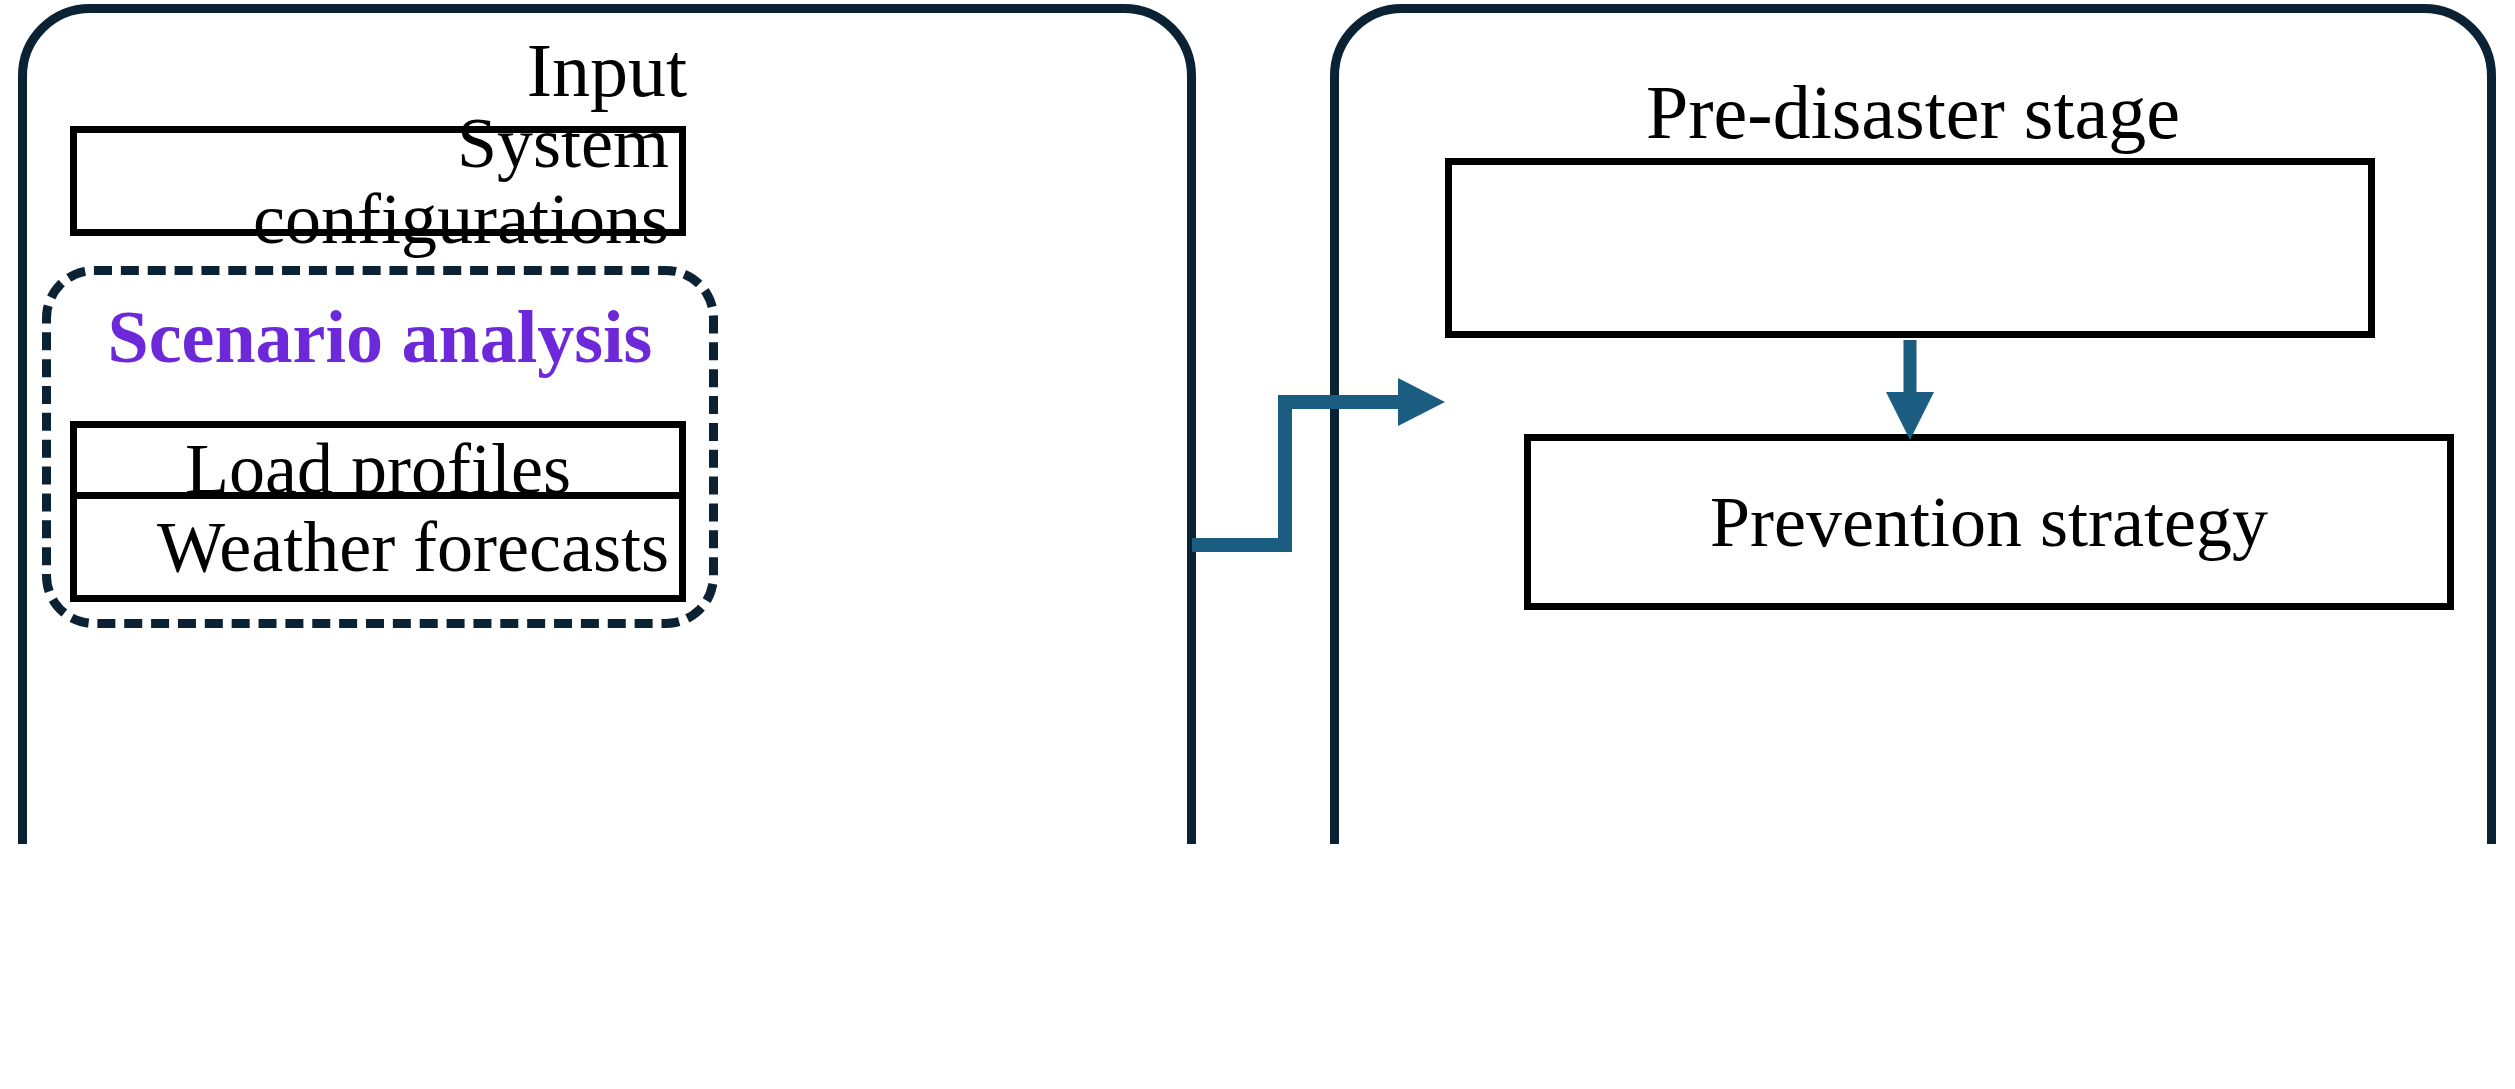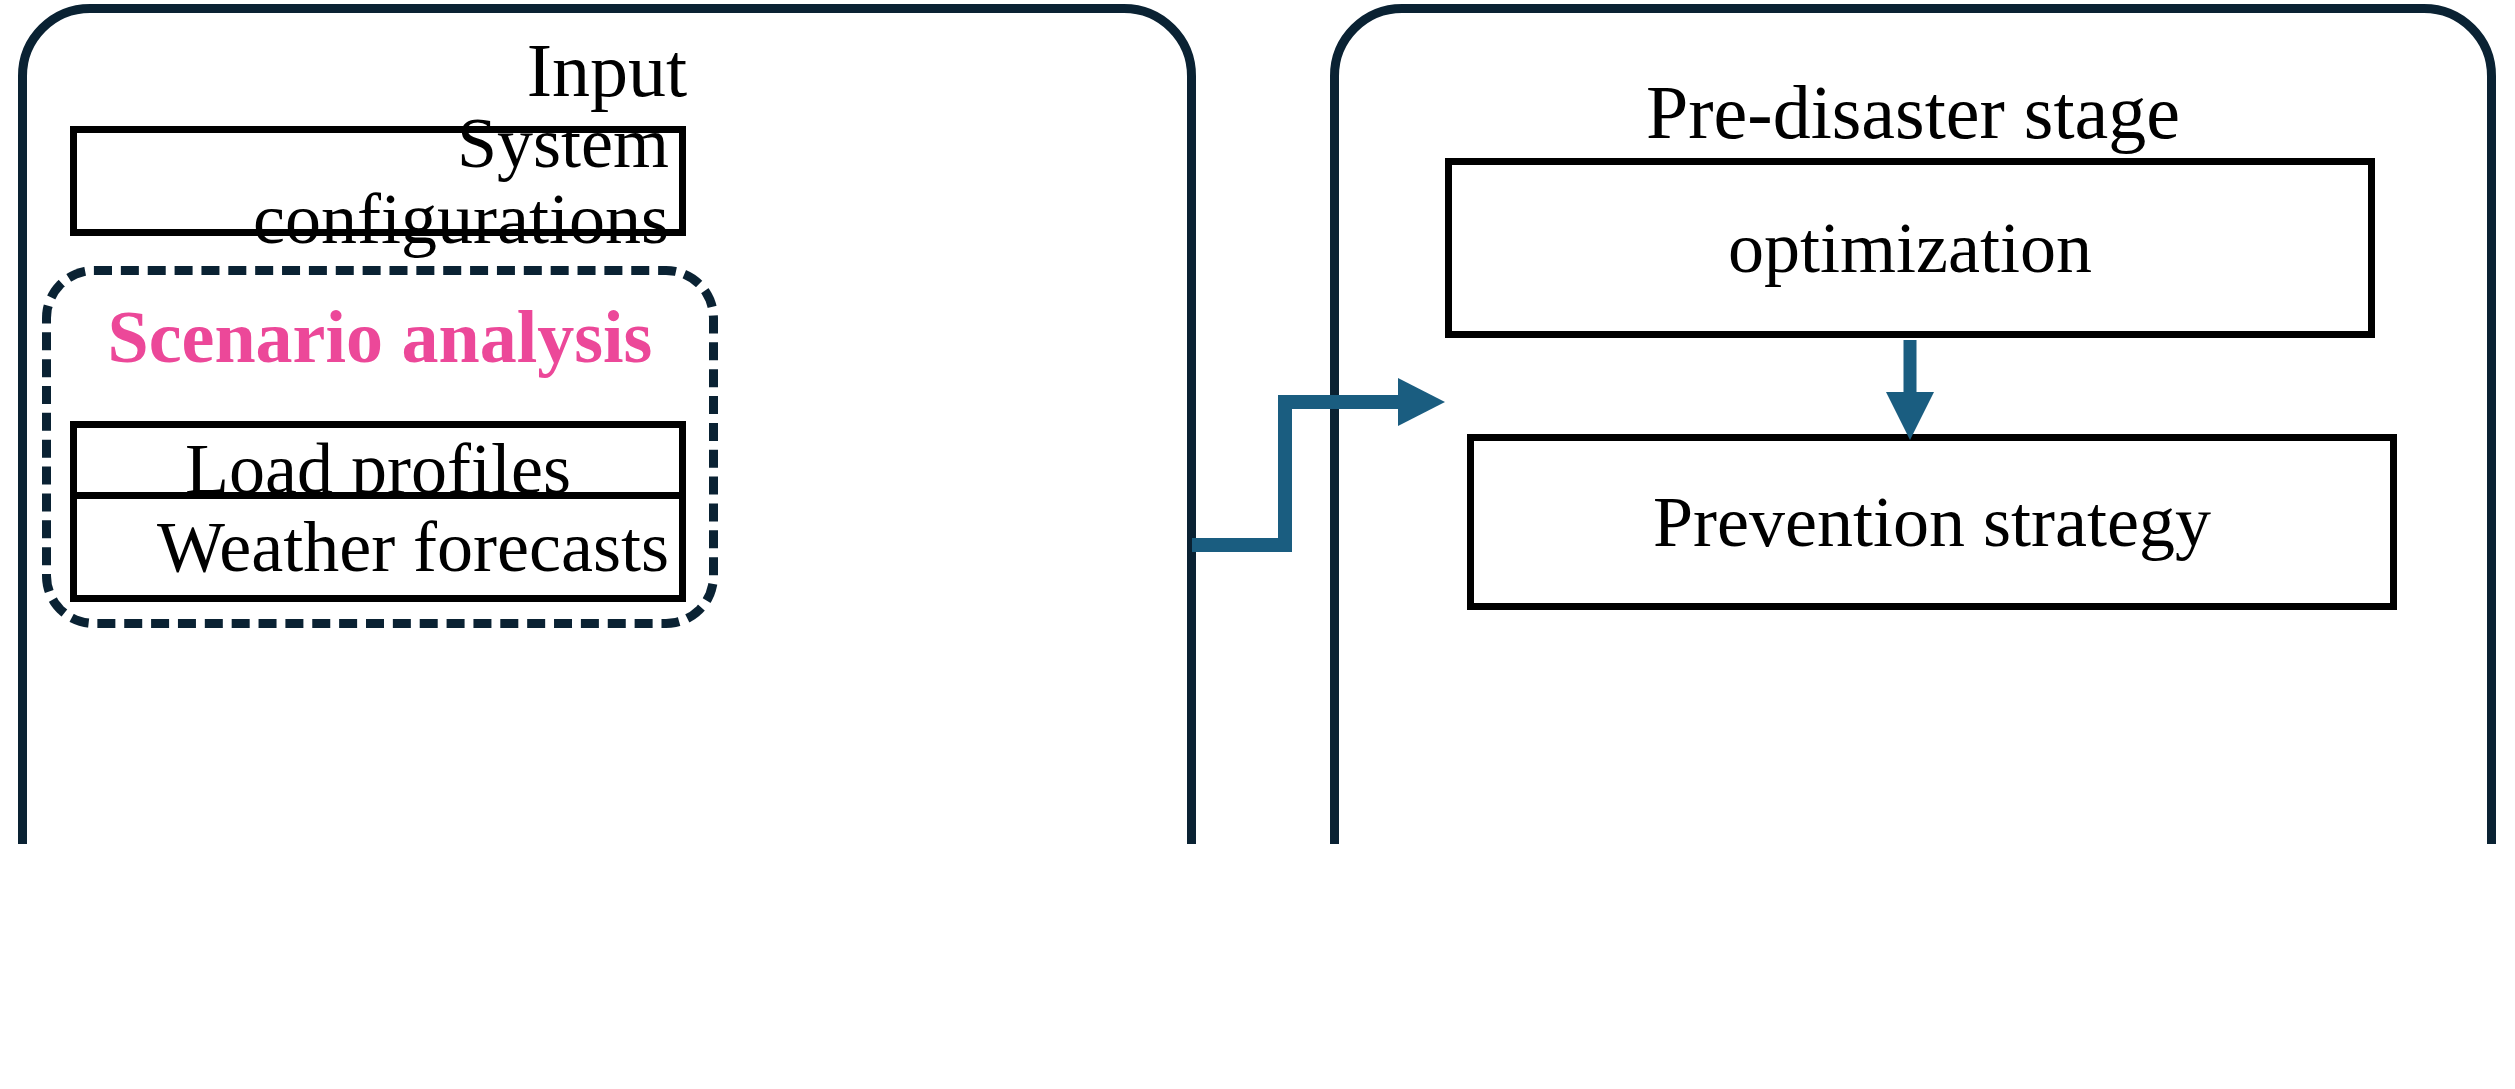--- a/index.html
+++ b/index.html
@@ -98,21 +98,21 @@
     justify-content: flex-end;
   }
 
   #box-two-stage-optimization {
     left: 1445px;
     top: 158px;
     width: 930px;
     height: 180px;
   }
   #box-prevention-strategy {
-    left: 1467px;
+    left: 1524px;
     top: 434px;
     width: 930px;
     height: 176px;
   }
   .box .box-text {
     display: block;
   }
 
   
   #group-scenario-analysis {
@@ -128,21 +128,21 @@
   }
   #label-scenario-analysis {
     position: absolute;
     left: 42px;
     top: 300px;
     width: 676px;
     text-align: center;
     font-weight: bold;
     font-size: 74px;
     line-height: 1;
-    color: #ec4899;
+    color: #6d28d9;
     white-space: nowrap;
   }
 
   
   #connectors {
     position: absolute;
     left: 0;
     top: 0;
     width: 2515px;
     height: 1089px;
@@ -173,21 +173,20 @@
   <div class="box" id="box-weather-forecasts">
     <span class="box-text">Weather forecasts</span>
   </div>
 
   <div class="stage-panel" id="panel-predisaster"></div>
 
   <div class="panel-title" id="title-predisaster" style="left:1330px; width:1166px;">Pre-disaster stage</div>
 
   <div class="box" id="box-two-stage-optimization">
     <span>
-      <span class="box-text">optimization</span>
     </span>
   </div>
 
   <div class="box" id="box-prevention-strategy">
     <span>
       <span class="box-text">Prevention strategy</span>
     </span>
   </div>
 
   <svg id="connectors" viewBox="0 0 2515 1089">

